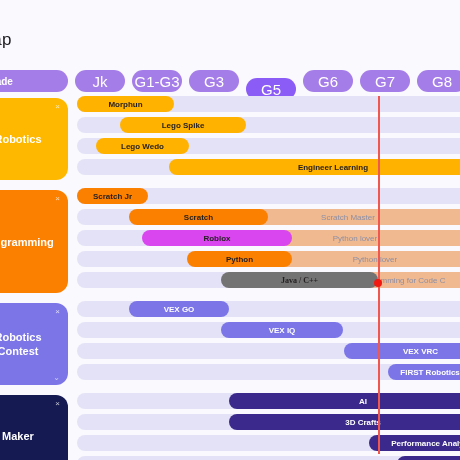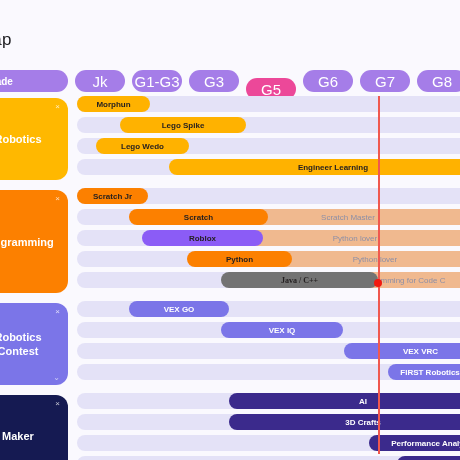--- a/index.html
+++ b/index.html
@@ -136,36 +136,36 @@
 
 <div id="root">
 
   <div class="page-title">Map</div>
 
   <div class="grade-header">
       <div class="grade-pill is-label" style="background: rgb(165, 125, 232);">Grade</div>
       <div class="grade-pill is-grade" style="background: rgb(165, 125, 232);">Jk</div>
       <div class="grade-pill is-grade" style="background: rgb(165, 125, 232);">G1-G3</div>
       <div class="grade-pill is-grade" style="background: rgb(165, 125, 232);">G3</div>
-      <div class="grade-pill is-grade" style="background: #ec4899; margin-top: 16px;">G5</div>
+      <div class="grade-pill is-grade" style="background: #8b5cf6; margin-top: 16px;">G5</div>
       <div class="grade-pill is-grade" style="background: rgb(165, 125, 232);">G6</div>
       <div class="grade-pill is-grade" style="background: rgb(165, 125, 232);">G7</div>
       <div class="grade-pill is-grade" style="background: rgb(165, 125, 232);">G8</div>
     </div>
 
   <div class="board">
       <div class="cat-section" style="height: 92px;">
         <div class="cat-card" style="background: rgb(255, 184, 0); height: 82px;">
           <div class="cat-label">Robotics</div>
           <div class="card-close">×</div>
         </div>
         <div class="rows">
           <div class="row">
             <div class="track" style="background: rgb(228, 226, 247);"></div>
-            <div class="bar" style="left: 0px; width: 73px; background: rgb(255, 178, 0); color: rgb(35, 31, 32);">Morphun</div>
+            <div class="bar" style="left: 0px; width: 97px; background: rgb(255, 178, 0); color: rgb(35, 31, 32);">Morphun</div>
           </div>
           <div class="row">
             <div class="track" style="background: rgb(228, 226, 247);"></div>
             <div class="bar" style="left: 43px; width: 126px; background: rgb(255, 178, 0); color: rgb(35, 31, 32);">Lego Spike</div>
           </div>
           <div class="row">
             <div class="track" style="background: rgb(228, 226, 247);"></div>
             <div class="bar" style="left: 19px; width: 93px; background: rgb(255, 178, 0); color: rgb(35, 31, 32);">Lego Wedo</div>
           </div>
           <div class="row">
@@ -185,21 +185,21 @@
             <div class="bar" style="left: 0px; width: 71px; background: rgb(252, 128, 0); color: rgb(35, 31, 32);">Scratch Jr</div>
           </div>
           <div class="row">
             <div class="track" style="background: rgb(228, 226, 247);"></div>
             <div class="bar ghost" style="left: 122px; width: 298px; background: rgb(240, 185, 143); color: rgb(141, 143, 166);">Scratch Master</div>
             <div class="bar" style="left: 52px; width: 139px; background: rgb(252, 128, 0); color: rgb(35, 31, 32);">Scratch</div>
           </div>
           <div class="row">
             <div class="track" style="background: rgb(228, 226, 247);"></div>
             <div class="bar ghost" style="left: 136px; width: 284px; background: rgb(240, 185, 143); color: rgb(141, 143, 166);">Python lover</div>
-            <div class="bar" style="left: 65px; width: 121px; background: #8b5cf6; color: rgb(35, 31, 32);">Roblox</div>
+            <div class="bar" style="left: 65px; width: 150px; background: #d946ef; color: rgb(35, 31, 32);">Roblox</div>
           </div>
           <div class="row">
             <div class="track" style="background: rgb(228, 226, 247);"></div>
             <div class="bar ghost" style="left: 176px; width: 244px; background: rgb(240, 185, 143); color: rgb(141, 143, 166);">Python lover</div>
             <div class="bar" style="left: 110px; width: 105px; background: rgb(252, 128, 0); color: rgb(35, 31, 32);">Python</div>
           </div>
           <div class="row">
             <div class="track" style="background: rgb(228, 226, 247);"></div>
             <div class="bar ghost" style="left: 228px; width: 192px; background: rgb(240, 185, 143); color: rgb(141, 143, 166);">Programming for Code C</div>
             <div class="bar" style="left: 144px; width: 157px; background: #737373; color: rgb(35, 31, 32); font-family: Liberation Serif, serif;">Java / C++</div>

